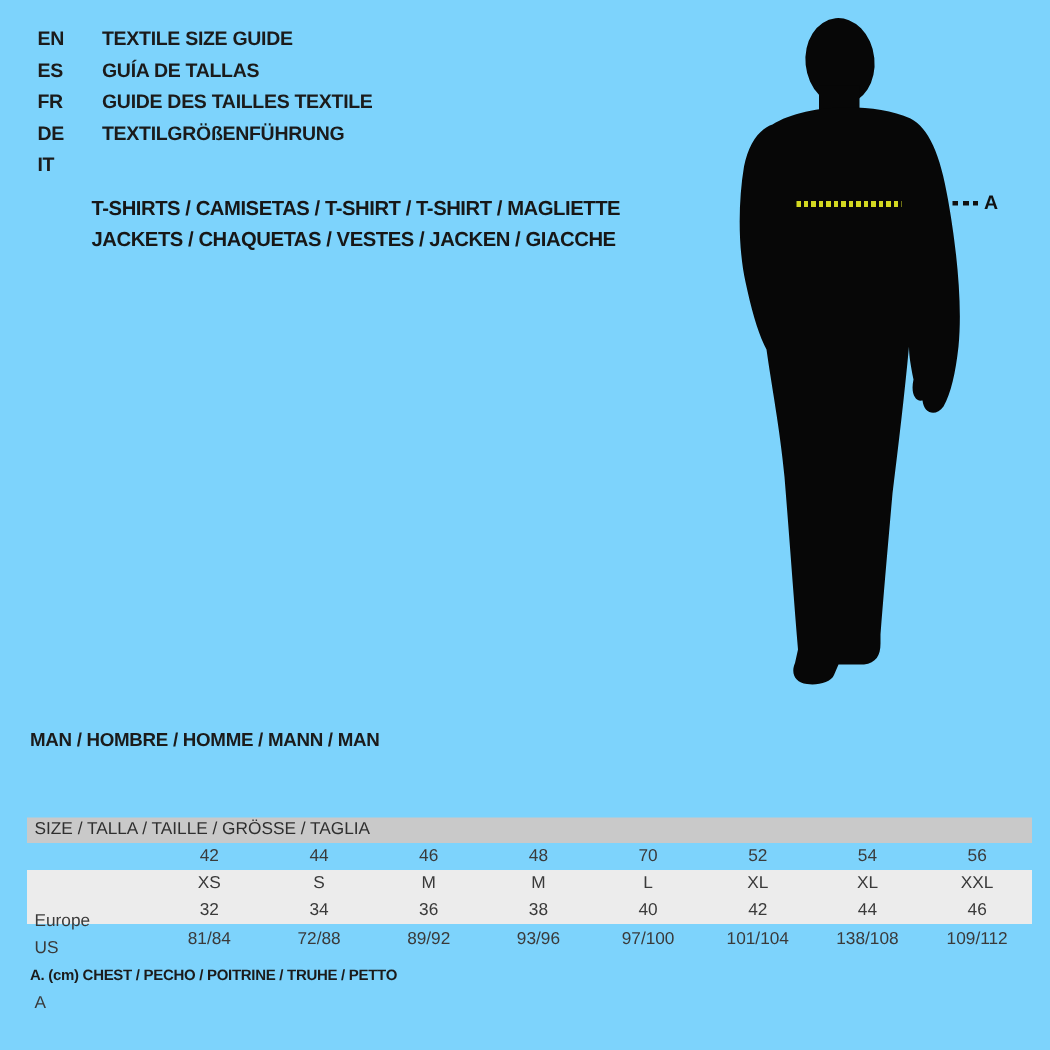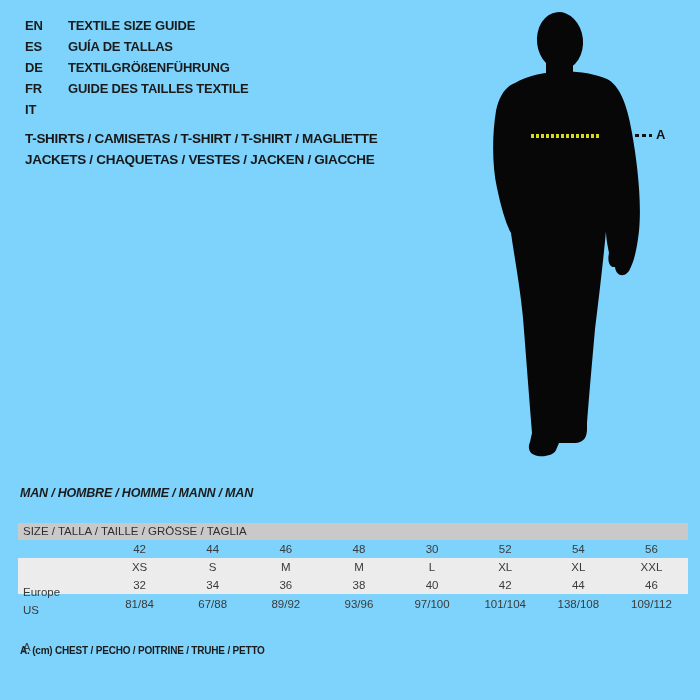--- a/index.html
+++ b/index.html
@@ -6,41 +6,41 @@
   .canvas{
     position:relative;width:700px;height:700px;background:#7dd3fc;
     font-family:"Liberation Sans", sans-serif;color:#1c1c1c;overflow:hidden;
   }
   
   .lang-block{position:absolute;left:25px;top:15px;}
   .lang-row{display:flex;line-height:21px;font-size:13px;font-weight:bold;letter-spacing:-0.2px;color:#1b1b1b;}
   .lang-code{width:43px;flex:0 0 43px;}
   
   .cat-block{position:absolute;left:25px;top:128px;}
-  .cat-line{font-size:13.5px;font-weight:bold;line-height:21px;letter-spacing:-0.3px;color:#171717;}
+  .cat-line{font-size:13.5px;font-weight:bold;line-height:21px;letter-spacing:-0.3px;color:#171717;margin-left:36px;}
   
   .figure{position:absolute;left:485px;top:5px;width:180px;height:455px;}
   .figure svg{display:block;width:180px;height:455px;}
   
   .measure-yellow{
     position:absolute;left:531px;top:134px;width:70px;height:4px;z-index:3;
     background:repeating-linear-gradient(90deg,#d3d821 0 3px,transparent 3px 5px);
   }
   .measure-black{
     position:absolute;left:635px;top:134px;width:17px;height:3px;z-index:3;
     background:repeating-linear-gradient(90deg,#111111 0 4px,transparent 4px 7px);
   }
   .measure-label{
     position:absolute;left:656px;top:127px;z-index:3;
     font-size:13px;font-weight:bold;color:#111111;
   }
   
-  .man-title{position:absolute;left:20px;top:486px;font-size:12.5px;font-weight:bold;letter-spacing:-0.2px;color:#1b1b1b;font-style:italic;}
+  .man-title{position:absolute;left:20px;top:486px;font-size:12.5px;font-weight:bold;letter-spacing:-0.2px;color:#1b1b1b;}
   
-  .size-table{position:absolute;left:18px;top:523px;width:670px;font-size:11.5px;color:#3a3a3a;}
+  .size-table{position:absolute;left:18px;top:545px;width:670px;font-size:11.5px;color:#3a3a3a;}
   .t-header{height:17px;line-height:17px;background:#c9c9c9;color:#2f2f2f;padding-left:5px;}
   .t-row{display:flex;height:18px;line-height:18px;}
   .t-row.stripe{background:#ececec;}
   .t-row.tall{height:21px;line-height:21px;}
   .t-label{flex:0 0 80px;padding-left:5px;margin-top:43px;}
   .t-cell{flex:1 1 0;text-align:center;}
   
   .footnote{position:absolute;left:20px;top:645px;font-size:10px;font-weight:bold;letter-spacing:-0.2px;color:#1b1b1b;}
 </style>
 </head>
@@ -51,26 +51,26 @@
   <div class="lang-block">
     <div class="lang-row">
       <span class="lang-code">EN</span>
       <span class="lang-label">TEXTILE SIZE GUIDE</span>
     </div>
     <div class="lang-row">
       <span class="lang-code">ES</span>
       <span class="lang-label">GUÍA DE TALLAS</span>
     </div>
     <div class="lang-row">
+      <span class="lang-code">FR</span>
+      <span class="lang-label">GUIDE DES TAILLES TEXTILE</span>
+    </div>
+    <div class="lang-row">
       <span class="lang-code">DE</span>
       <span class="lang-label">TEXTILGRÖßENFÜHRUNG</span>
-    </div>
-    <div class="lang-row">
-      <span class="lang-code">FR</span>
-      <span class="lang-label">GUIDE DES TAILLES TEXTILE</span>
     </div>
     <div class="lang-row">
       <span class="lang-code">IT</span>
     </div>
   </div>
 
   <div class="cat-block">
     <div class="cat-line">T-SHIRTS / CAMISETAS / T-SHIRT / T-SHIRT / MAGLIETTE</div>
     <div class="cat-line">JACKETS / CHAQUETAS / VESTES / JACKEN / GIACCHE</div>
   </div>
@@ -116,21 +116,21 @@
 
   <div class="size-table">
     <div class="t-header">SIZE / TALLA / TAILLE / GRÖSSE / TAGLIA</div>
 
     <div class="t-row">
       <span class="t-label">Europe</span>
       <span class="t-cell">42</span>
       <span class="t-cell">44</span>
       <span class="t-cell">46</span>
       <span class="t-cell">48</span>
-      <span class="t-cell">30</span>
+      <span class="t-cell">70</span>
       <span class="t-cell">52</span>
       <span class="t-cell">54</span>
       <span class="t-cell">56</span>
     </div>
 
     <div class="t-row stripe">
       <span class="t-label">US</span>
       <span class="t-cell">XS</span>
       <span class="t-cell">S</span>
       <span class="t-cell">M</span>
@@ -149,21 +149,21 @@
       <span class="t-cell">38</span>
       <span class="t-cell">40</span>
       <span class="t-cell">42</span>
       <span class="t-cell">44</span>
       <span class="t-cell">46</span>
     </div>
 
     <div class="t-row tall">
       <span class="t-label">A</span>
       <span class="t-cell">81/84</span>
-      <span class="t-cell">67/88</span>
+      <span class="t-cell">72/88</span>
       <span class="t-cell">89/92</span>
       <span class="t-cell">93/96</span>
       <span class="t-cell">97/100</span>
       <span class="t-cell">101/104</span>
       <span class="t-cell">138/108</span>
       <span class="t-cell">109/112</span>
     </div>
   </div>
 
   <div class="footnote">A. (cm) CHEST / PECHO / POITRINE / TRUHE / PETTO</div>

